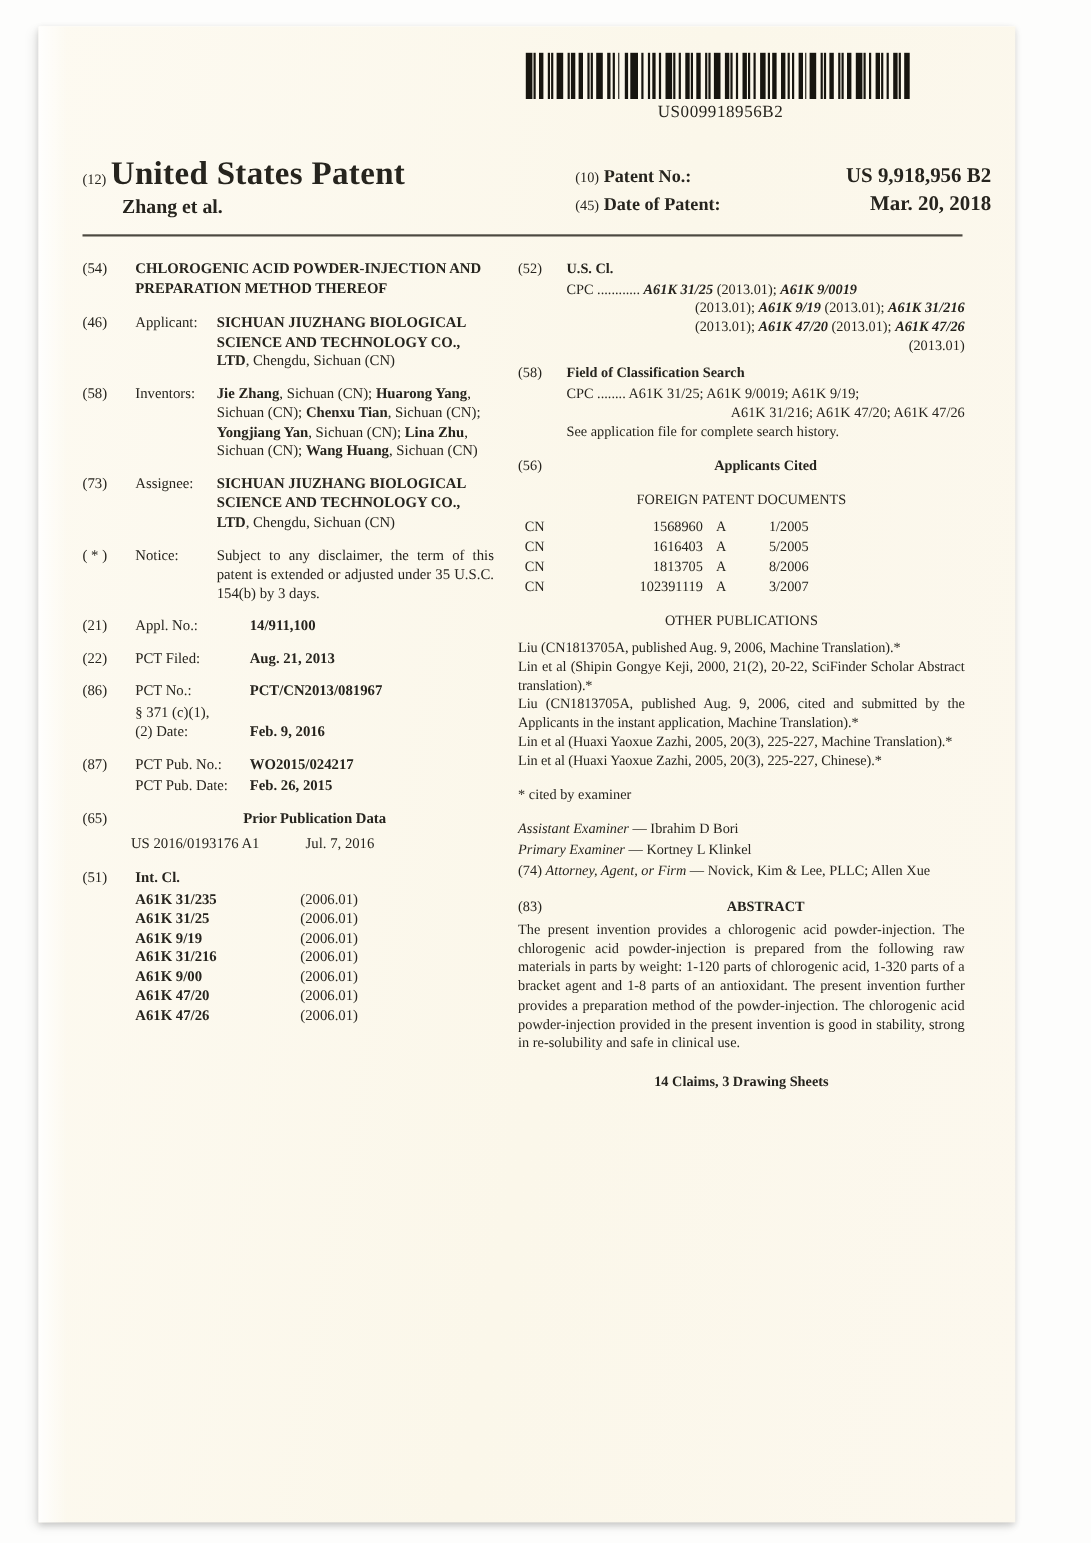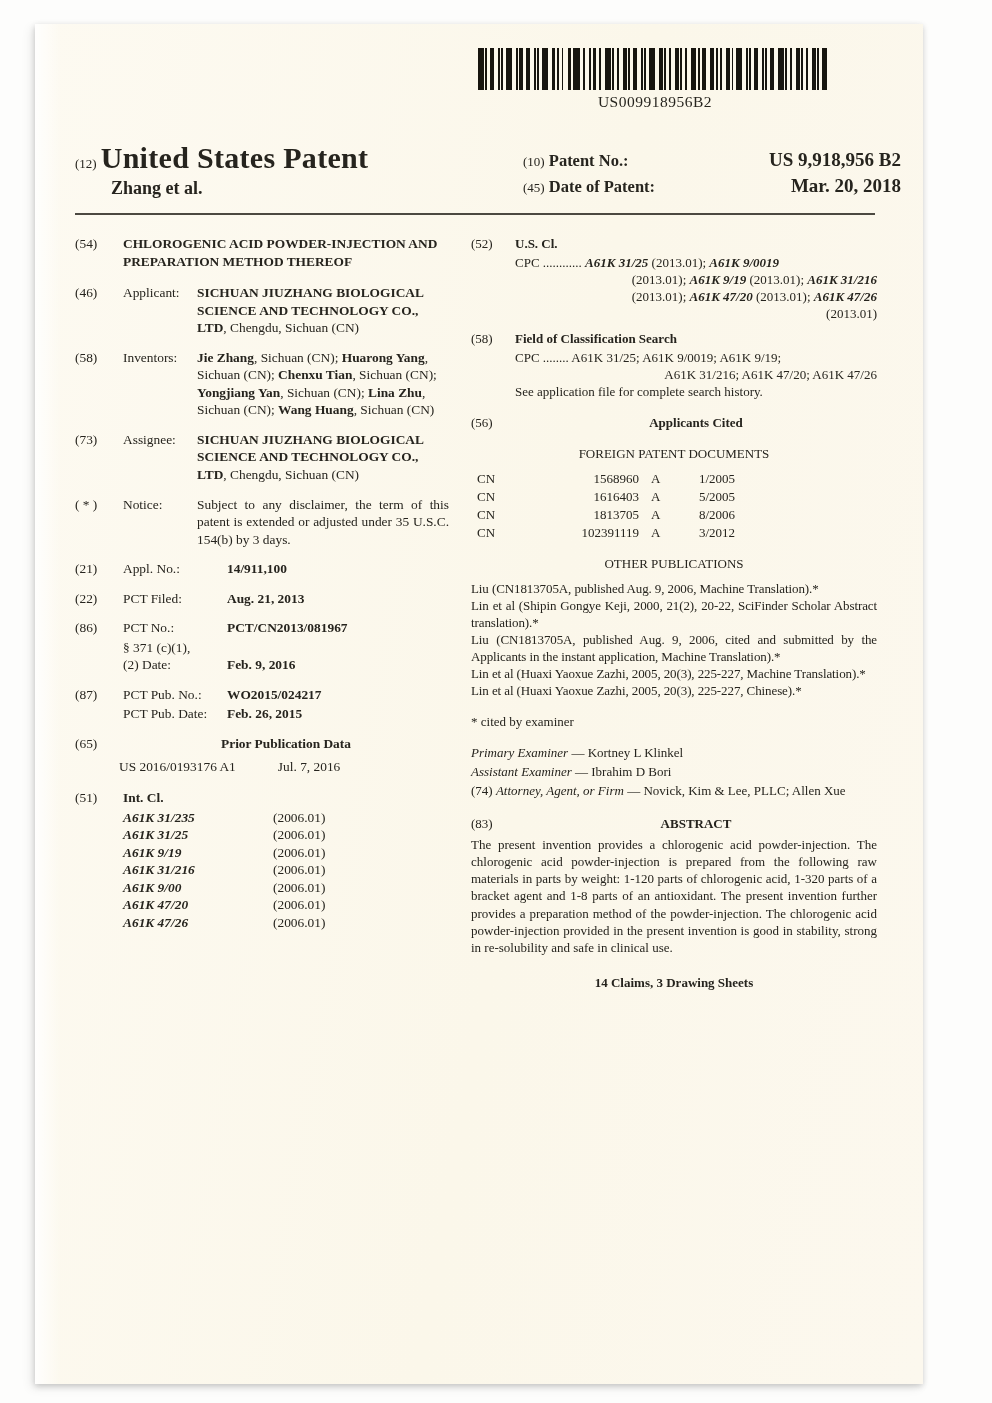--- a/index.html
+++ b/index.html
@@ -29,21 +29,21 @@
   .h-right{width:378px;padding-top:8px;}
   .h-row{display:flex;justify-content:space-between;align-items:baseline;margin-bottom:4px;}
   .h-label{font-size:16.5px;font-weight:bold;}
   .h-label .h-num{font-weight:normal;}
   .h-value{font-size:19px;font-weight:bold;}
   .rule{border-top:2px solid #4c4941;margin:12px 48px 0 40px;}
   
   .columns{display:flex;gap:22px;padding:20px 46px 0 40px;font-size:13.4px;line-height:1.31;}
   .col-l{width:374px;flex:none;}
   .col-r{flex:1;font-size:13px;}
-  .b{font-weight:bold;} .i{font-style:italic;} .bi{font-weight:bold;font-style:italic;}
+  .b{font-weight:bold;} .i{font-style:italic;} .bi{font-weight:bold;}
   .entry{display:grid;grid-template-columns:48px 74px 1fr;margin-bottom:12px;}
   .entry2{display:grid;grid-template-columns:48px 104px 1fr;margin-bottom:12px;}
   .entryT{display:grid;grid-template-columns:48px 1fr;margin-bottom:14px;}
   .just{text-align:justify;}
   .sub86{display:grid;grid-template-columns:48px 104px 1fr;margin:-4px 0 12px;}
   .alend{align-self:end;}
   .center{text-align:center;}
   .prior-row{display:flex;gap:42px;margin:5px 0 14px 44px;}
   .icl-row{display:grid;grid-template-columns:150px 1fr;}
   .cpc-r{text-align:right;}
@@ -307,39 +307,39 @@
             <span class="no">1616403</span>
             <span class="kd">A</span>
             <span class="dt">5/2005</span>
         <span>CN</span>
             <span class="no">1813705</span>
             <span class="kd">A</span>
             <span class="dt">8/2006</span>
         <span>CN</span>
             <span class="no">102391119</span>
             <span class="kd">A</span>
-            <span class="dt">3/2012</span>
+            <span class="dt">3/2007</span>
       </div>
 
       <div class="center">OTHER PUBLICATIONS</div>
       <div class="gap-s"></div>
       <div>
         <p class="pub">Liu (CN1813705A, published Aug. 9, 2006, Machine Translation).*</p>
         <p class="pub">Lin et al (Shipin Gongye Keji, 2000, 21(2), 20-22, SciFinder Scholar Abstract translation).*</p>
         <p class="pub">Liu (CN1813705A, published Aug. 9, 2006, cited and submitted by the Applicants in the instant application, Machine Translation).*</p>
         <p class="pub">Lin et al (Huaxi Yaoxue Zazhi, 2005, 20(3), 225-227, Machine Translation).*</p>
         <p class="pub">Lin et al (Huaxi Yaoxue Zazhi, 2005, 20(3), 225-227, Chinese).*</p>
       </div>
       <div class="gap-m"></div>
       <div>* cited by examiner</div>
       <div class="gap-m"></div>
 
       <div class="people">
+        <p><span class="i">Assistant Examiner</span><span> — Ibrahim D Bori</span></p>
         <p><span class="i">Primary Examiner</span><span> — Kortney L Klinkel</span></p>
-        <p><span class="i">Assistant Examiner</span><span> — Ibrahim D Bori</span></p>
         <p><span>(74) </span><span class="i">Attorney, Agent, or Firm</span><span> — Novick, Kim &amp; Lee, PLLC; Allen Xue</span></p>
       </div>
       <div class="gap-m"></div>
 
       <div class="rentry" style="margin-bottom:2px">
         <span>(83)</span>
         <span class="b center">ABSTRACT</span>
       </div>
       <p class="abstract-p">The present invention provides a chlorogenic acid powder-injection. The chlorogenic acid powder-injection is prepared from the following raw materials in parts by weight: 1-120 parts of chlorogenic acid, 1-320 parts of a bracket agent and 1-8 parts of an antioxidant. The present invention further provides a preparation method of the powder-injection. The chlorogenic acid powder-injection provided in the present invention is good in stability, strong in re-solubility and safe in clinical use.</p>
       <div class="claims">14 Claims, 3 Drawing Sheets</div>

